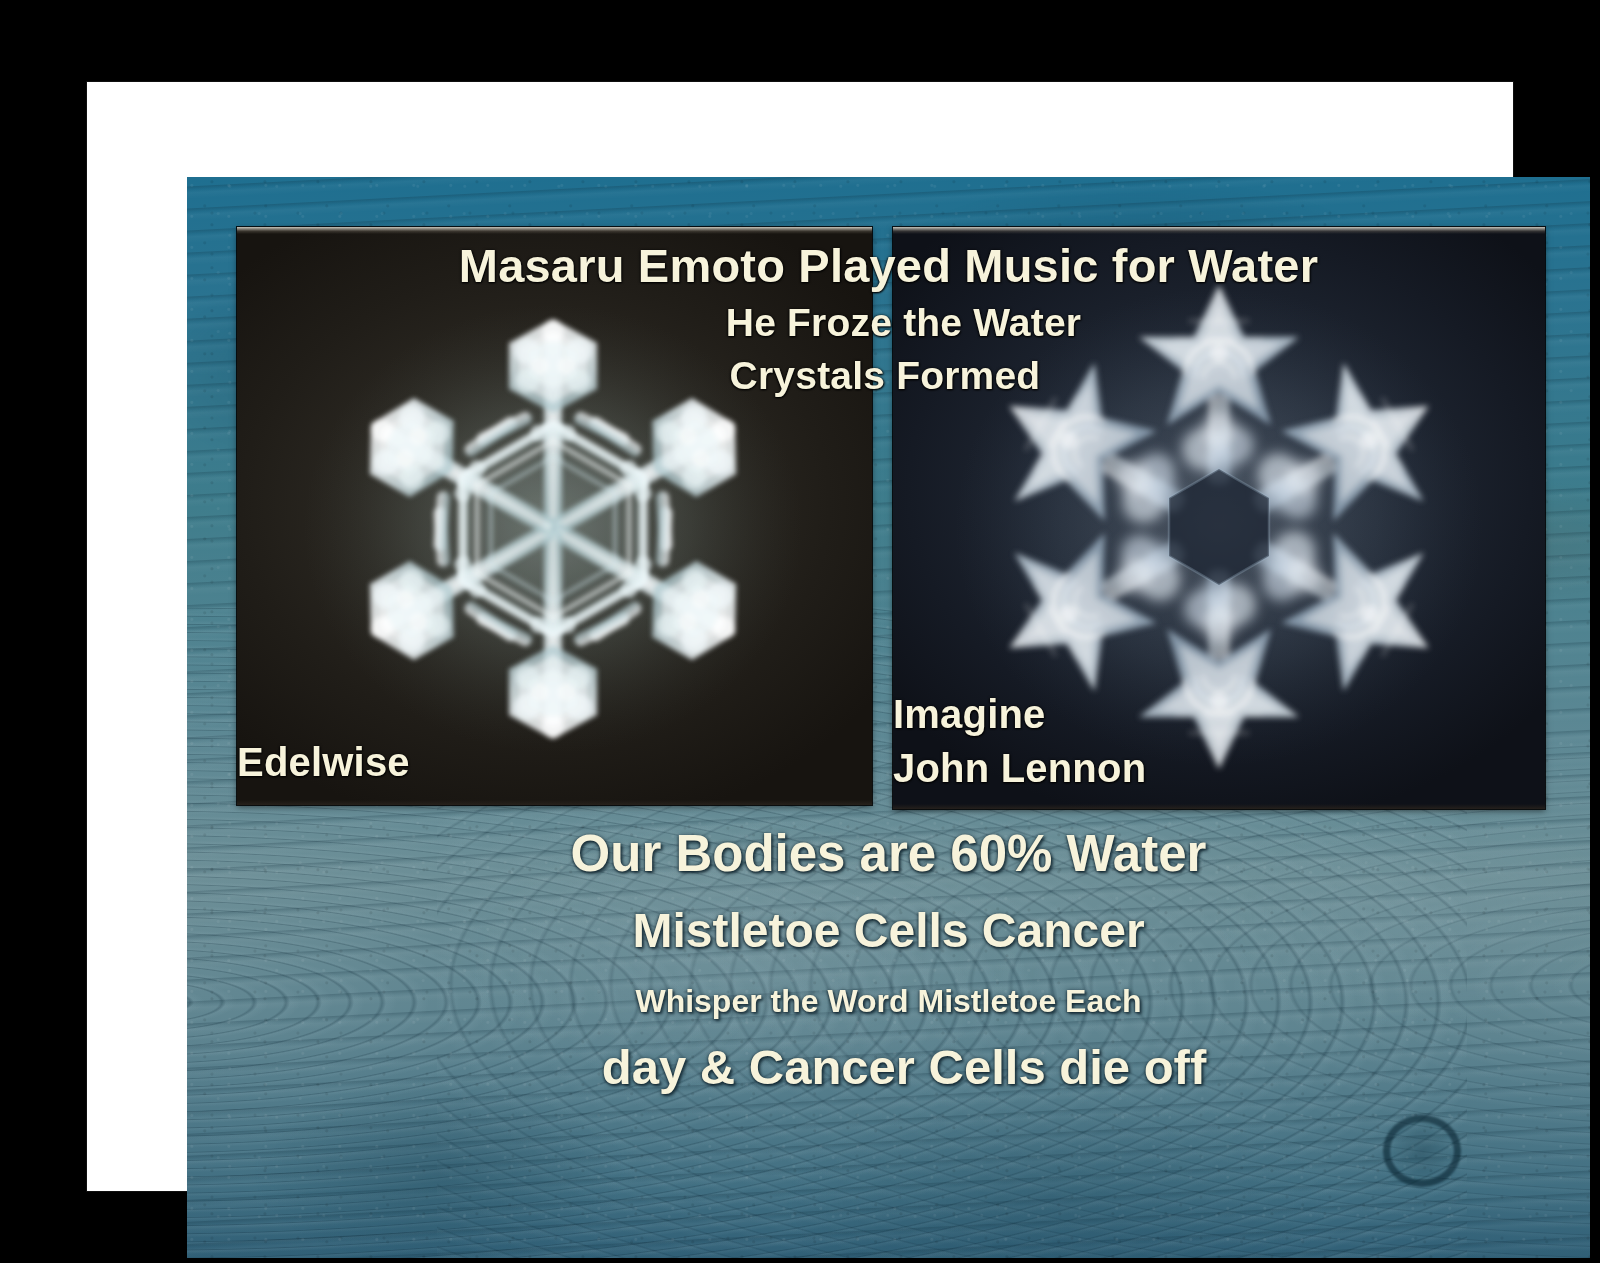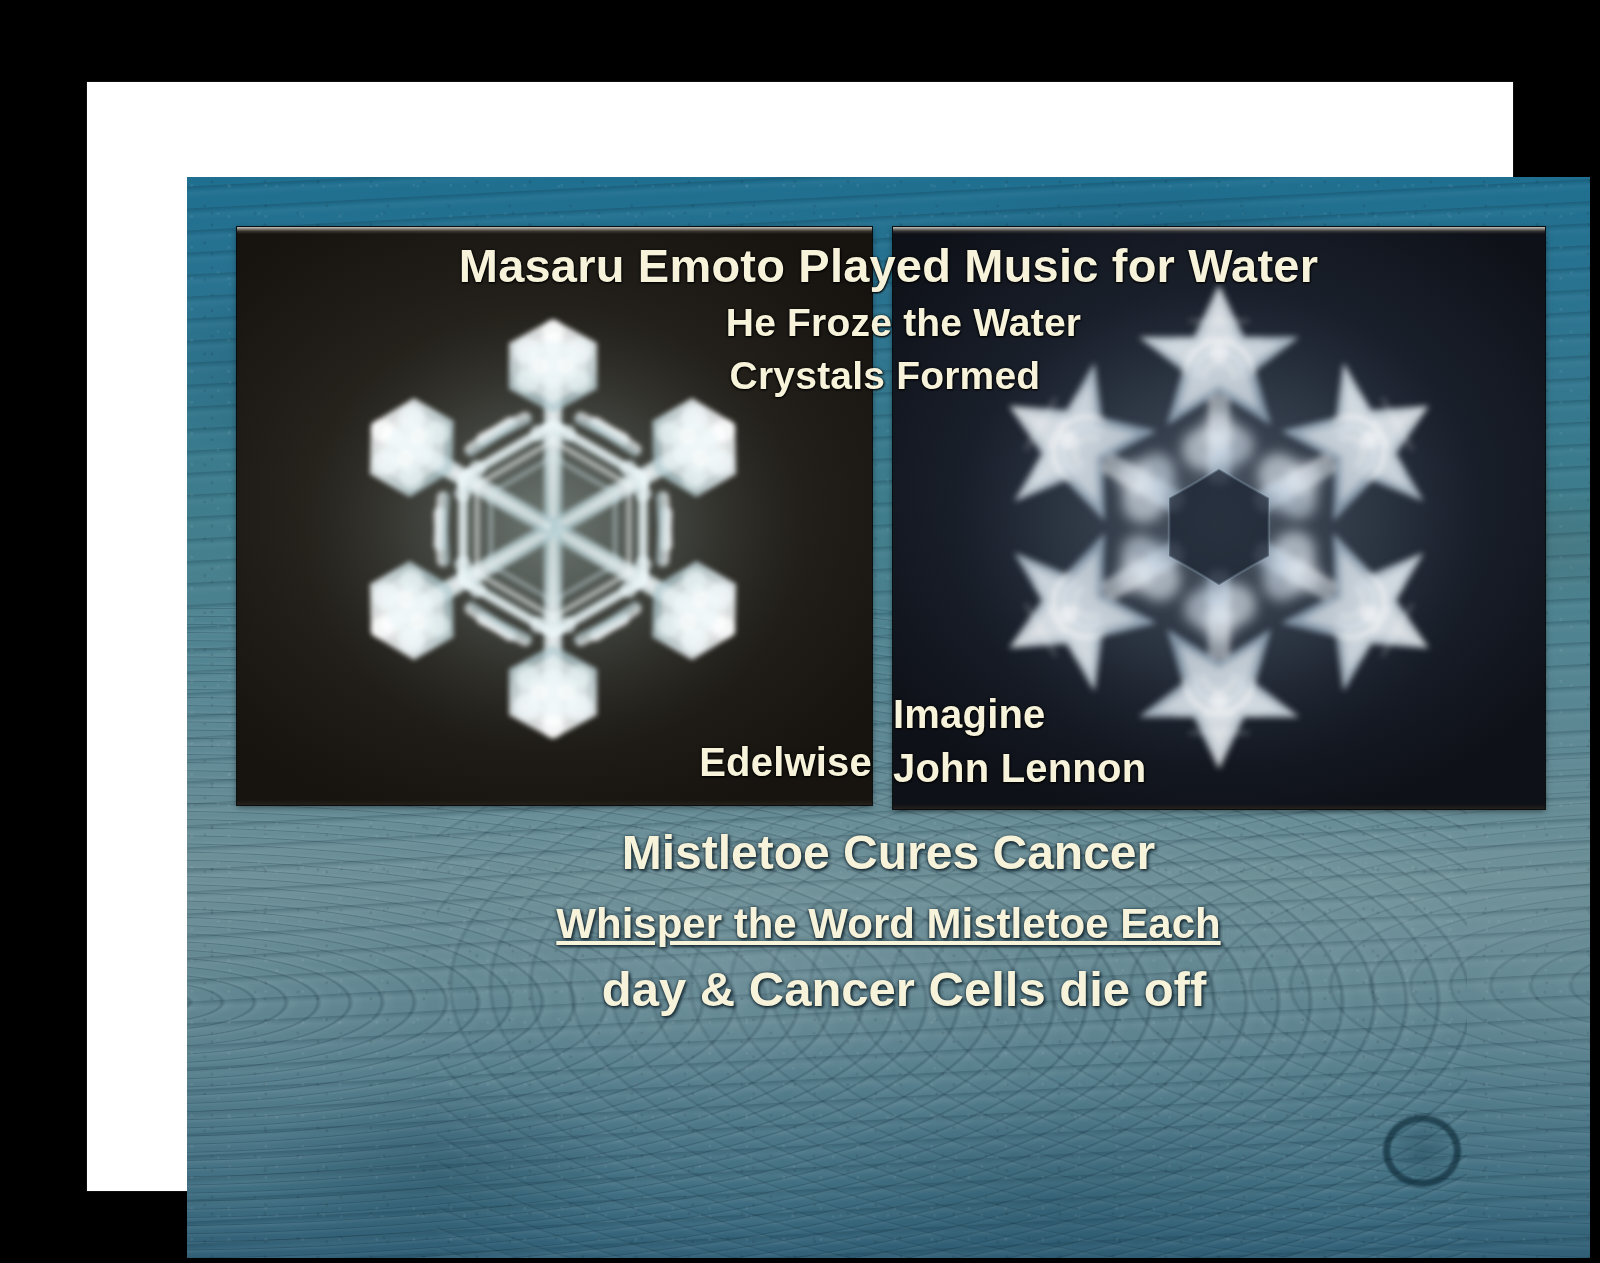--- a/index.html
+++ b/index.html
@@ -185,21 +185,21 @@
     font-size:39px; line-height:46px;margin-left:30px;
   }
   #headline-sub2{
     left:0; right:7px; top:176px;
     font-size:39px; line-height:46px;
   }
 
   #label-edelwise{
     left:50px; width:635px; top:562px;
     font-size:40px; line-height:46px;
-    text-align:right;
+    text-align:left;
   }
   #label-right{
     left:706px; width:652px; top:510px;
     font-size:40px; line-height:54px;
     text-align:left;
     white-space:normal;
   }
   #label-right .line{ display:block; }
 
   
@@ -210,21 +210,21 @@
     color:#F7F3DB;
     font-weight:700;
     text-shadow:
       0 0 4px rgba(22,42,52,.55),
       2px 2px 3px rgba(10,28,38,.75),
       -1px 1px 2px rgba(10,28,38,.45);
   }
   #message .m-line{ display:block; }
   #msg-1{ font-size:51px; line-height:78px; }
   #msg-2{ font-size:48px; line-height:76px; }
-  #msg-3{ font-size:42px; line-height:65px;text-decoration:underline; }
+  #msg-3{ font-size:32px; line-height:65px; }
   #msg-4{ font-size:49px; line-height:66px;padding-left:31px; }
 </style>
 </head>
 <body>
 
 <div id="slide">
 
   <div id="white-frame">
 
     <div id="board">
@@ -381,20 +381,21 @@
       <div class="ontop-text" id="headline-sub2">Crystals Formed</div>
 
       <div class="ontop-text" id="label-edelwise">Edelwise</div>
 
       <div class="ontop-text" id="label-right">
         <span class="line">Imagine</span>
         <span class="line">John Lennon</span>
       </div>
 
       <div id="message">
-        <span class="m-line" id="msg-2">Mistletoe Cures Cancer</span>
+        <span class="m-line" id="msg-1">Our Bodies are 60% Water</span>
+        <span class="m-line" id="msg-2">Mistletoe Cells Cancer</span>
         <span class="m-line" id="msg-3">Whisper the Word Mistletoe Each</span>
         <span class="m-line" id="msg-4">day &amp; Cancer Cells die off</span>
       </div>
 
     </div>
   </div>
 </div>
 
 </body></html>

